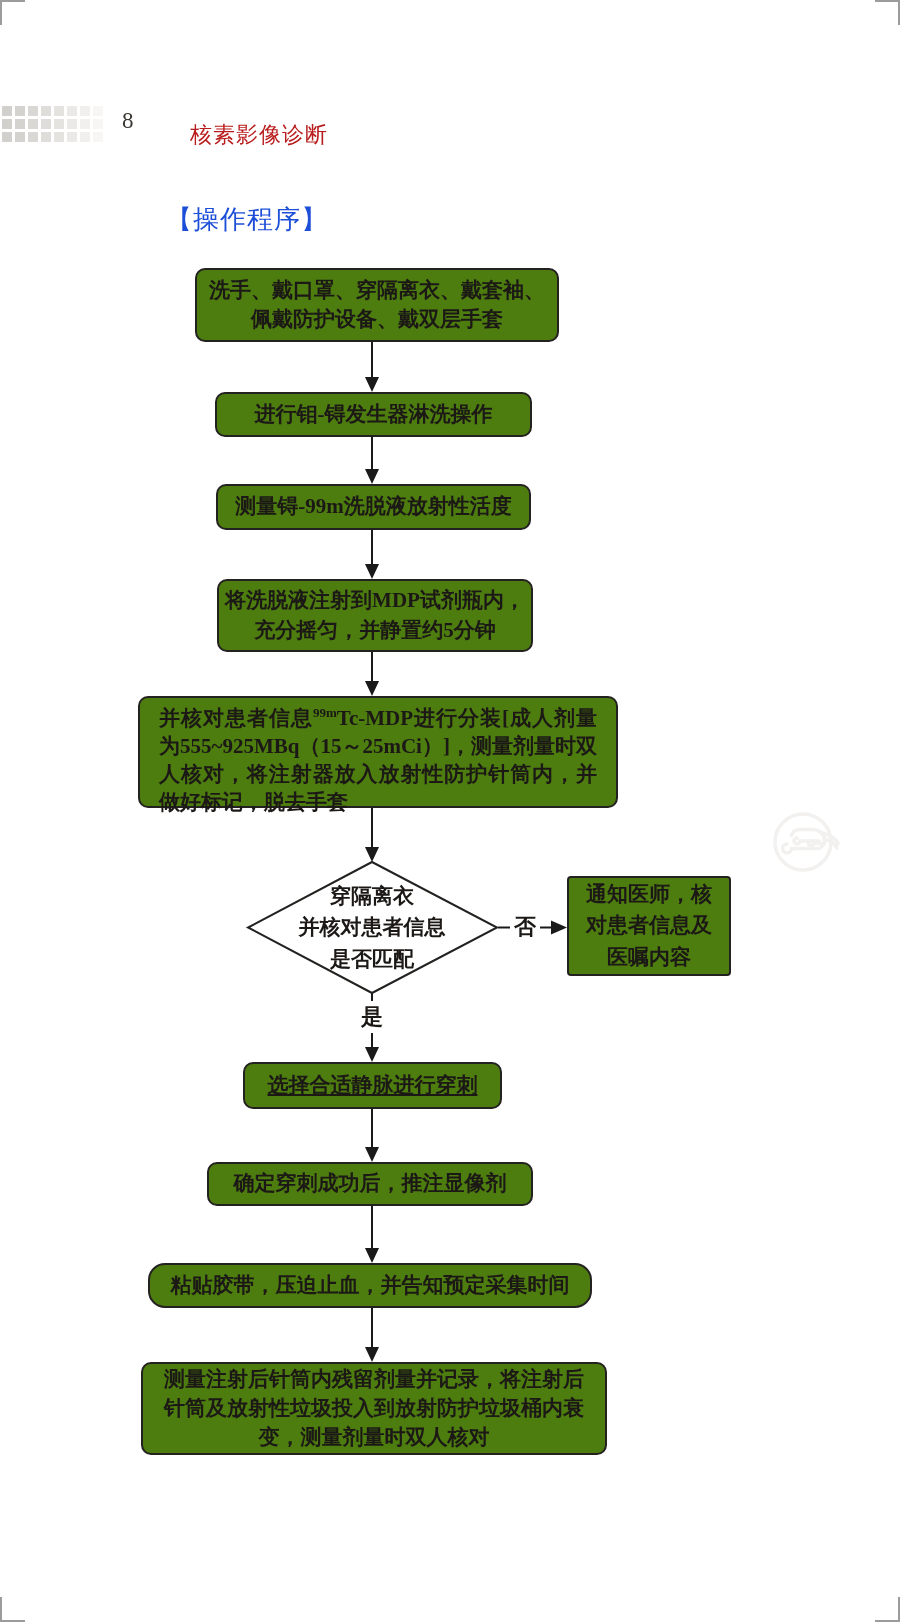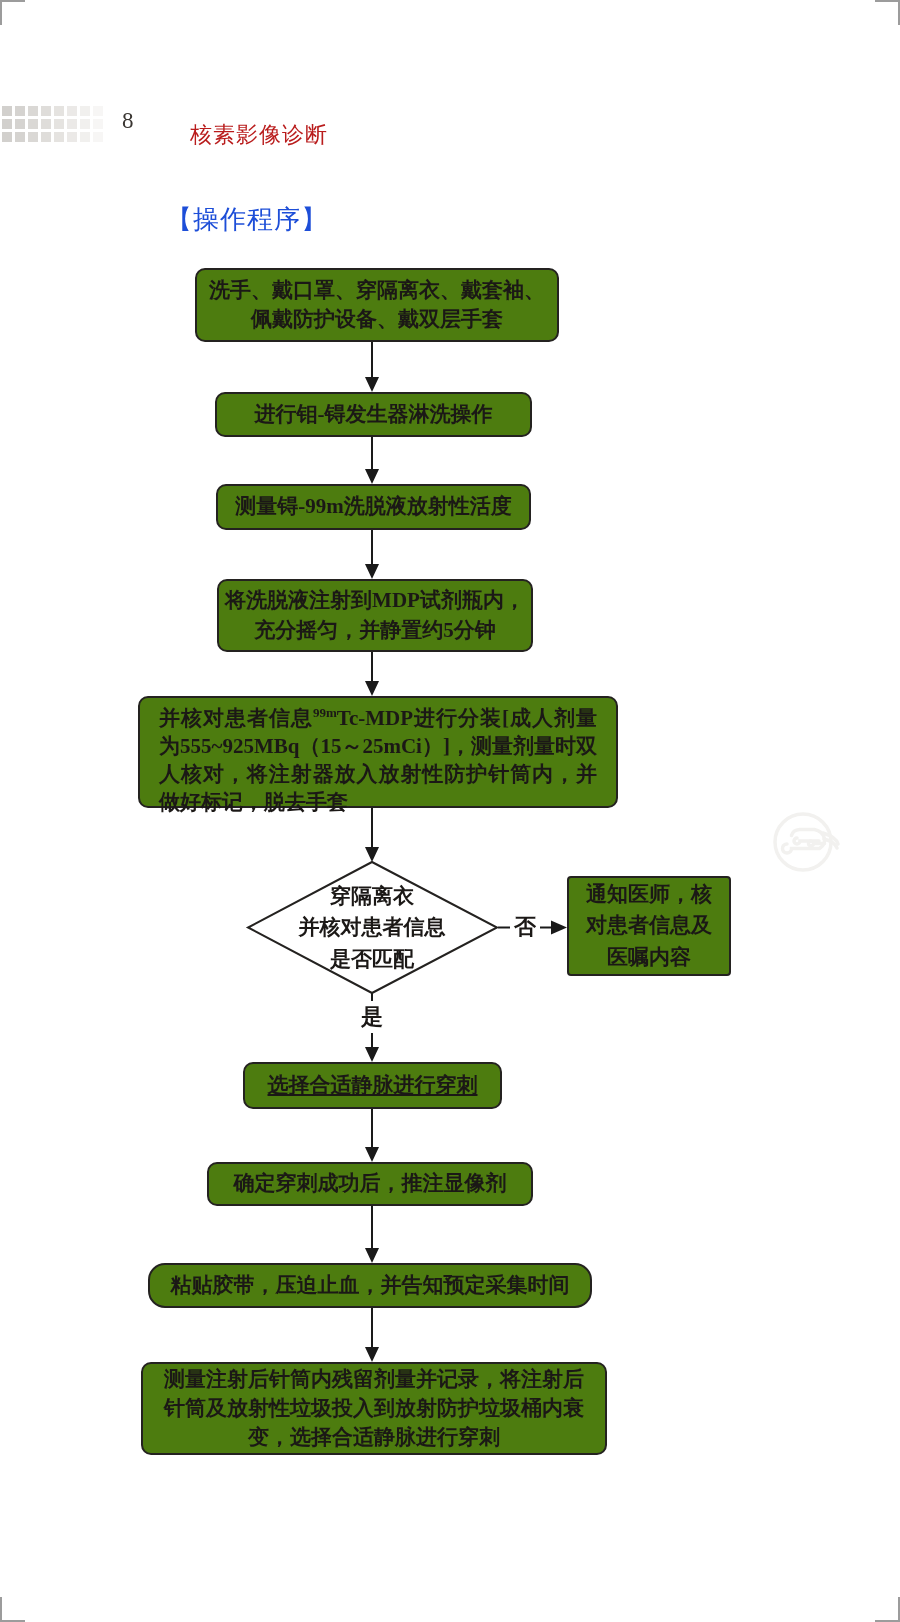--- a/index.html
+++ b/index.html
@@ -157,13 +157,13 @@
 <div class="branch-label yes-label">是</div>
 <div class="box nobox">通知医师，核
 对患者信息及
 医嘱内容</div>
 
 <div class="box b6">选择合适静脉进行穿刺</div>
 <div class="box b7">确定穿刺成功后，推注显像剂</div>
 <div class="box b8">粘贴胶带，压迫止血，并告知预定采集时间</div>
 <div class="box b9">测量注射后针筒内残留剂量并记录，将注射后
 针筒及放射性垃圾投入到放射防护垃圾桶内衰
-变，选择合适静脉进行穿刺</div>
+变，测量剂量时双人核对</div>
 
 </body></html>

